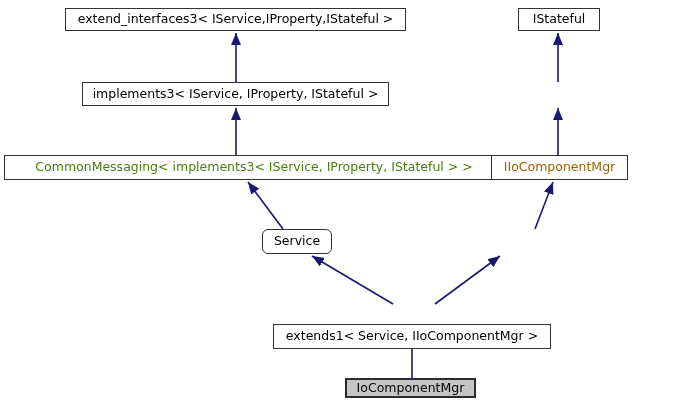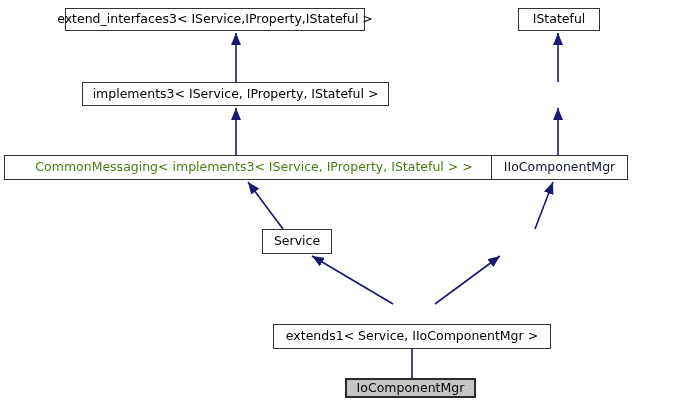--- a/index.html
+++ b/index.html
@@ -65,22 +65,22 @@
         <line x1="283" y1="229" x2="248" y2="182" stroke="#191970" stroke-width="1.6" marker-end="url(#arrowhead)"></line>
         <line x1="558" y1="82" x2="558" y2="33" stroke="#191970" stroke-width="1.6" marker-end="url(#arrowhead)"></line>
         <line x1="558" y1="155" x2="558" y2="108" stroke="#191970" stroke-width="1.6" marker-end="url(#arrowhead)"></line>
         <line x1="535" y1="229" x2="553" y2="182" stroke="#191970" stroke-width="1.6" marker-end="url(#arrowhead)"></line>
         <line x1="393" y1="304" x2="312" y2="256" stroke="#191970" stroke-width="1.6" marker-end="url(#arrowhead)"></line>
         <line x1="435" y1="304" x2="500" y2="256" stroke="#191970" stroke-width="1.6" marker-end="url(#arrowhead)"></line>
         <line x1="412" y1="378" x2="412" y2="331" stroke="#191970" stroke-width="1.6" marker-end="url(#arrowhead)"></line>
       </g>
   </svg>
   <div class="node-layer" id="node-layer">
-      <div class="node" style="left: 65px; top: 8px; width: 300px; height: 23px; background: rgb(255, 255, 255); border-color: rgb(51, 51, 51); color: rgb(0, 0, 0);">extend_interfaces3&lt; IService,IProperty,IStateful &gt;</div>
+      <div class="node" style="left: 65px; top: 8px; width: 341px; height: 23px; background: rgb(255, 255, 255); border-color: rgb(51, 51, 51); color: rgb(0, 0, 0);">extend_interfaces3&lt; IService,IProperty,IStateful &gt;</div>
       <div class="node" style="left: 518px; top: 8px; width: 82px; height: 23px; background: rgb(255, 255, 255); border-color: rgb(51, 51, 51); color: rgb(0, 0, 0);">IStateful</div>
       <div class="node" style="left: 82px; top: 82px; width: 307px; height: 24px; background: rgb(255, 255, 255); border-color: rgb(51, 51, 51); color: rgb(0, 0, 0);">implements3&lt; IService, IProperty, IStateful &gt;</div>
       <div class="node" style="left: 4px; top: 155px; width: 500px; height: 25px; background: rgb(255, 255, 255); border-color: rgb(51, 51, 51); color: #4d7c0f;">CommonMessaging&lt; implements3&lt; IService, IProperty, IStateful &gt; &gt;</div>
-      <div class="node" style="left: 491px; top: 155px; width: 137px; height: 25px; background: rgb(255, 255, 255); border-color: rgb(51, 51, 51); color: #0f172a;">IIoComponentMgr</div>
-      <div class="node" style="left: 262px; top: 229px; width: 70px; height: 25px; background: rgb(255, 255, 255); border-color: rgb(51, 51, 51); color: rgb(0, 0, 0);">Service</div>
+      <div class="node" style="left: 491px; top: 155px; width: 137px; height: 25px; background: rgb(255, 255, 255); border-color: rgb(51, 51, 51); color: #a16207;">IIoComponentMgr</div>
+      <div class="node" style="left: 262px; top: 229px; width: 70px; height: 25px; background: rgb(255, 255, 255); border-color: rgb(51, 51, 51); color: rgb(0, 0, 0); border-radius: 6px;">Service</div>
       <div class="node" style="left: 273px; top: 304px; width: 278px; height: 25px; background: rgb(255, 255, 255); border-color: rgb(51, 51, 51); color: rgb(0, 0, 0); margin-top: 20px;">extends1&lt; Service, IIoComponentMgr &gt;</div>
       <div class="node highlight" style="left: 345px; top: 378px; width: 131px; height: 20px; background: rgb(197, 197, 197); color: rgb(0, 0, 0);">IoComponentMgr</div>
     </div>
 </div>
 
 </body></html>

